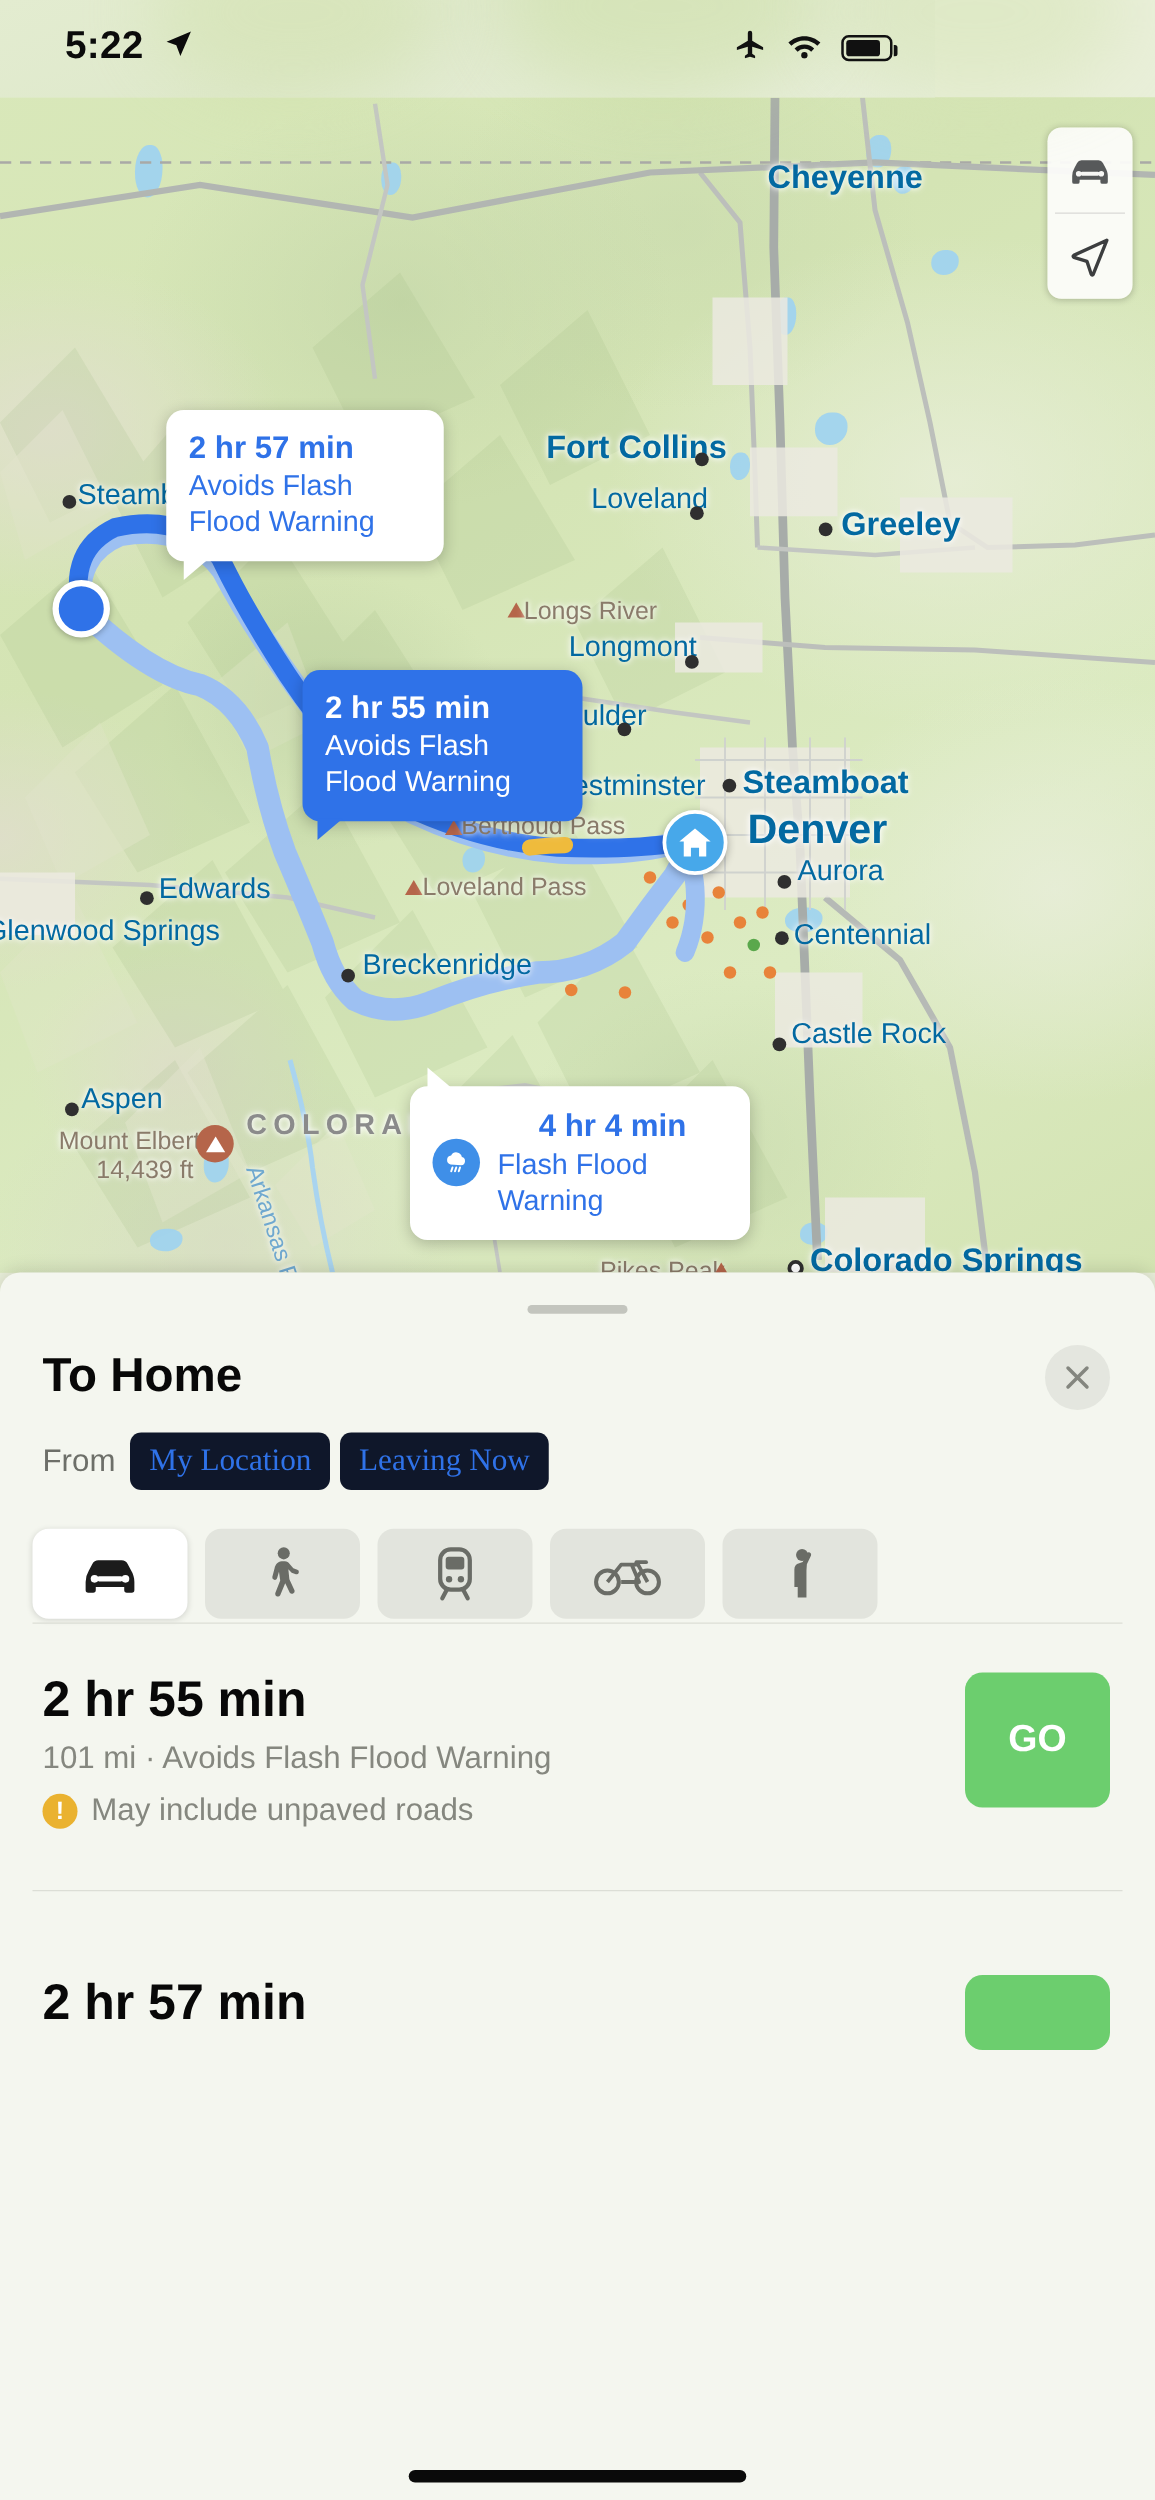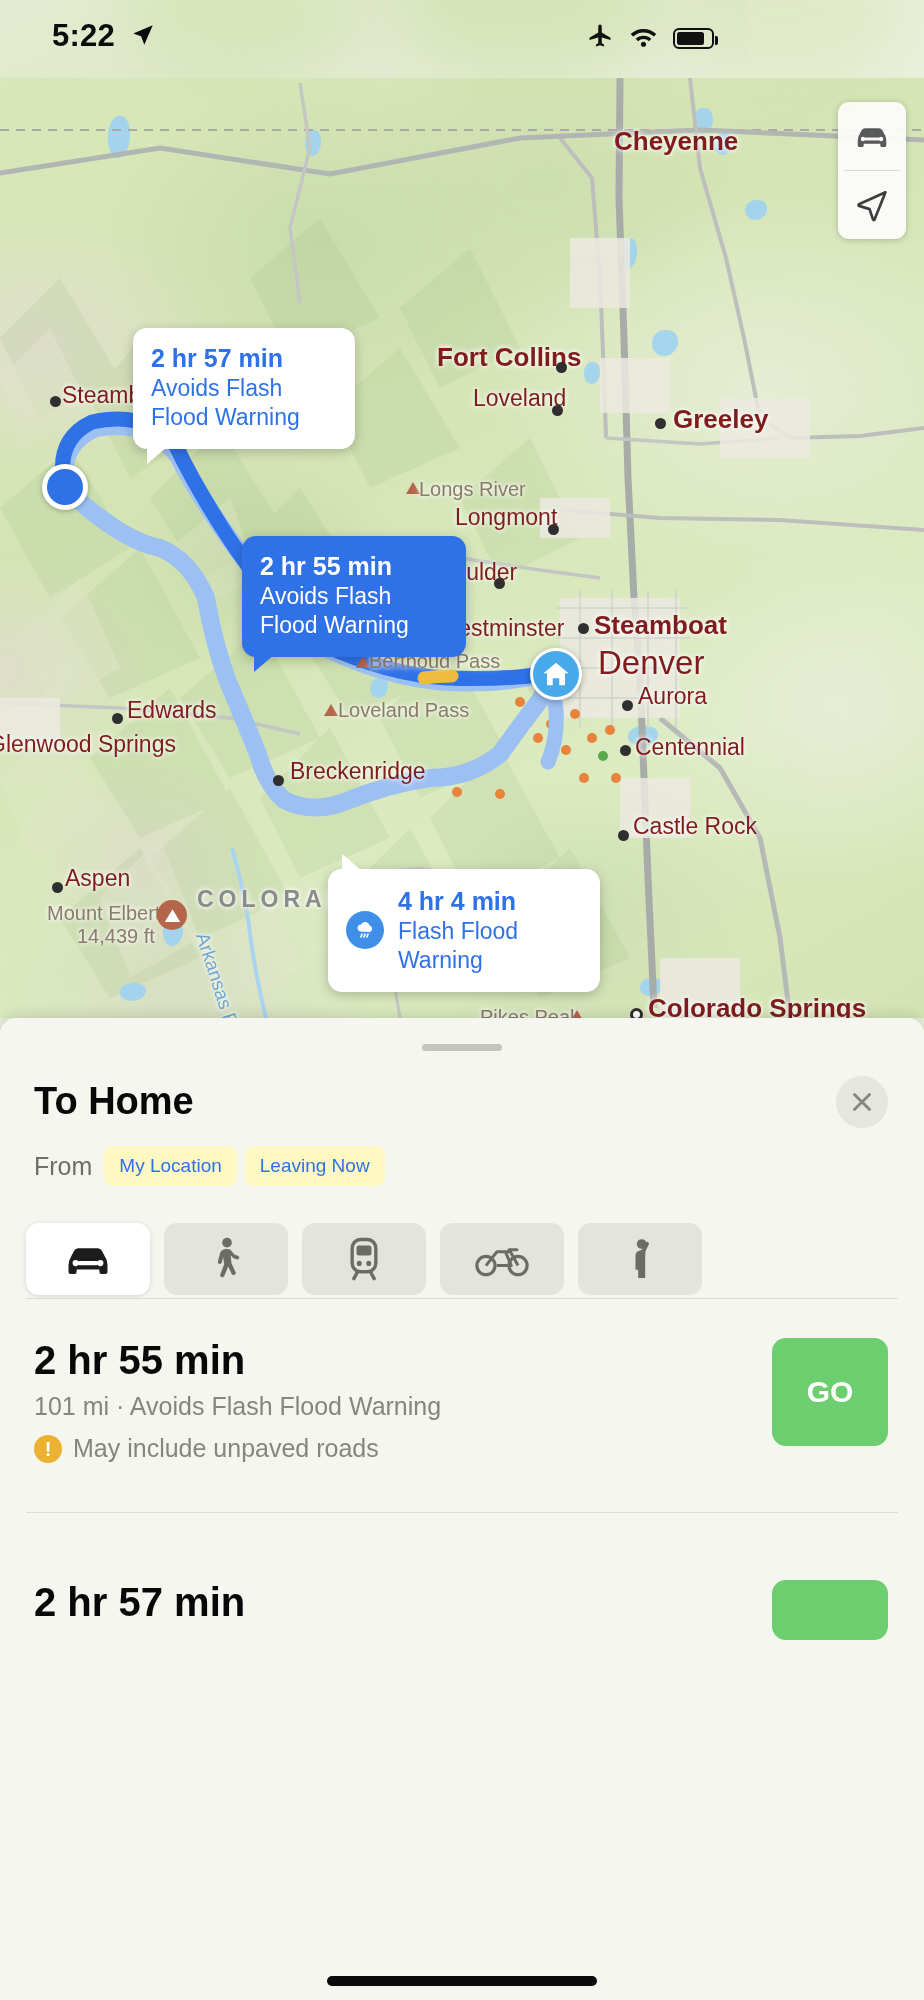--- a/index.html
+++ b/index.html
@@ -48,21 +48,21 @@
       radial-gradient(ellipse 420px 300px at 80% 34%, rgba(232,238,216,.85), transparent 66%),
       radial-gradient(ellipse 320px 260px at 88% 66%, rgba(233,238,219,.8), transparent 66%),
       radial-gradient(ellipse 260px 220px at 62% 86%, rgba(196,214,170,.5), transparent 64%),
       radial-gradient(ellipse 300px 240px at 22% 94%, rgba(214,215,196,.6), transparent 64%),
       linear-gradient(150deg,#d9e8ba 0%,#d4e4b4 35%,#dcebc2 70%,#d2e2b0 100%);
   }
   .lake{position:absolute;background:#9ed2f0;border-radius:50% 40% 55% 45%;opacity:.92;}
   .city-dot{position:absolute;width:11px;height:11px;background:#2f2f2f;border-radius:50%;}
   .city-dot.hollow{background:#fff;border:3px solid #2f2f2f;width:13px;height:13px;}
   .map-label{
-    position:absolute;color:#7f1d1d;white-space:nowrap;font-weight:400;
+    position:absolute;color:#0369a1;white-space:nowrap;font-weight:400;
     text-shadow:0 0 4px rgba(255,255,255,.95),0 0 7px rgba(255,255,255,.85);
   }
   .map-label.big{font-size:26px;font-weight:600;}
   .map-label.med{font-size:23px;}
   .map-label.peak{font-size:20px;color:#8a7b6a;}
   .map-label.state{font-size:23px;color:#8b8b8b;letter-spacing:5px;font-weight:600;}
   .map-label.river{font-size:19px;color:#6fa8cf;}
   .peak-tri{position:absolute;width:0;height:0;border-left:7px solid transparent;border-right:7px solid transparent;border-bottom:12px solid #b5654a;}
 
   
@@ -81,21 +81,21 @@
   .c-sub{font-size:23px;font-weight:400;}
   .callout.alt .c-time,.callout.alt .c-sub{color:#2f72e8;}
   .callout.sel .c-time,.callout.sel .c-sub{color:#fff;}
 
   #cal1{left:133px;top:250px;width:222px;}
   #cal1 .tail{left:14px;bottom:-15px;border-left:20px solid #fff;border-bottom:17px solid transparent;}
   #cal2{left:242px;top:458px;width:224px;}
   #cal2 .tail{left:12px;bottom:-15px;border-left:20px solid #2f72e8;border-bottom:17px solid transparent;}
   #cal3{left:328px;top:791px;width:272px;display:flex;align-items:center;gap:14px;padding:16px 18px;}
   #cal3 .tail{left:14px;top:-15px;border-left:20px solid #fff;border-top:17px solid transparent;}
-  #cal3 .txt{display:flex;flex-direction:column;}
+  #cal3 .txt{display:flex;flex-direction:column;align-items:center;}
   .rain-badge{
     width:38px;height:38px;border-radius:50%;background:#3f8fe8;flex:none;
     display:flex;align-items:center;justify-content:center;
   }
 
   
   #loc-dot{
     position:absolute;left:42px;top:386px;width:46px;height:46px;border-radius:50%;
     background:#2f72e8;border:5px solid #fff;box-shadow:0 1px 5px rgba(0,0,0,.3);
   }
@@ -129,22 +129,22 @@
   }
   #close-btn{
     position:absolute;right:36px;top:58px;width:52px;height:52px;border-radius:50%;
     background:#e4e6df;display:flex;align-items:center;justify-content:center;cursor:pointer;
   }
   #fromrow{
     position:absolute;left:34px;top:128px;display:flex;align-items:center;gap:8px;
   }
   #from-label{font-size:25px;color:#6d6f69;padding-right:4px;}
   .chip{
-    background:#fef9c3;border-radius:9px;padding:9px 15px;
-    font-size:19px;color:#2f72e8;cursor:pointer;white-space:nowrap;
+    background:#0f172a;border-radius:9px;padding:9px 15px;
+    font-size:25px;color:#2f72e8;cursor:pointer;white-space:nowrap;font-family:Liberation Serif, serif;
   }
   #modes{
     position:absolute;left:26px;top:1465px;display:flex;gap:14px;
   }
   .mode{
     width:124px;height:72px;border-radius:13px;background:#e2e4dd;
     display:flex;align-items:center;justify-content:center;cursor:pointer;
   }
   .mode.active{background:#fff;box-shadow:0 1px 5px rgba(0,0,0,.14);}
   #divider1{position:absolute;left:26px;right:26px;top:1245px;height:1px;background:#dcded6;}
@@ -354,21 +354,21 @@
     <span class="map-label peak" style="left:419px;top:400px;">Longs River</span>
     <span class="map-label med" style="left:455px;top:426px;">Longmont</span>
     <div class="city-dot" style="left:548px;top:446px;"></div>
     <span class="map-label med" style="left:62px;top:304px;">Steamboat Springs</span>
     <div class="city-dot" style="left:50px;top:318px;"></div>
     <span class="map-label med" style="left:438px;top:481px;">Boulder</span>
     <div class="city-dot" style="left:494px;top:500px;"></div>
     <span class="map-label med" style="left:437px;top:537px;">Westminster</span>
     <div class="city-dot" style="left:578px;top:545px;"></div>
     <span class="map-label big" style="left:594px;top:532px;">Steamboat</span>
-    <span class="map-label" style="left:598px;top:566px;font-size:33px;font-weight:400;text-align:center;">Denver</span>
+    <span class="map-label" style="left:598px;top:566px;font-size:33px;font-weight:700;text-align:center;">Denver</span>
     <span class="map-label med" style="left:638px;top:605px;">Aurora</span>
     <div class="city-dot" style="left:622px;top:622px;"></div>
     <span class="map-label med" style="left:635px;top:656px;">Centennial</span>
     <div class="city-dot" style="left:620px;top:667px;"></div>
     <div class="peak-tri" style="left:356px;top:578px;"></div>
     <span class="map-label peak" style="left:369px;top:572px;">Berthoud Pass</span>
     <div class="peak-tri" style="left:324px;top:626px;"></div>
     <span class="map-label peak" style="left:338px;top:621px;">Loveland Pass</span>
     <span class="map-label med" style="left:127px;top:619px;">Edwards</span>
     <div class="city-dot" style="left:112px;top:635px;"></div>

